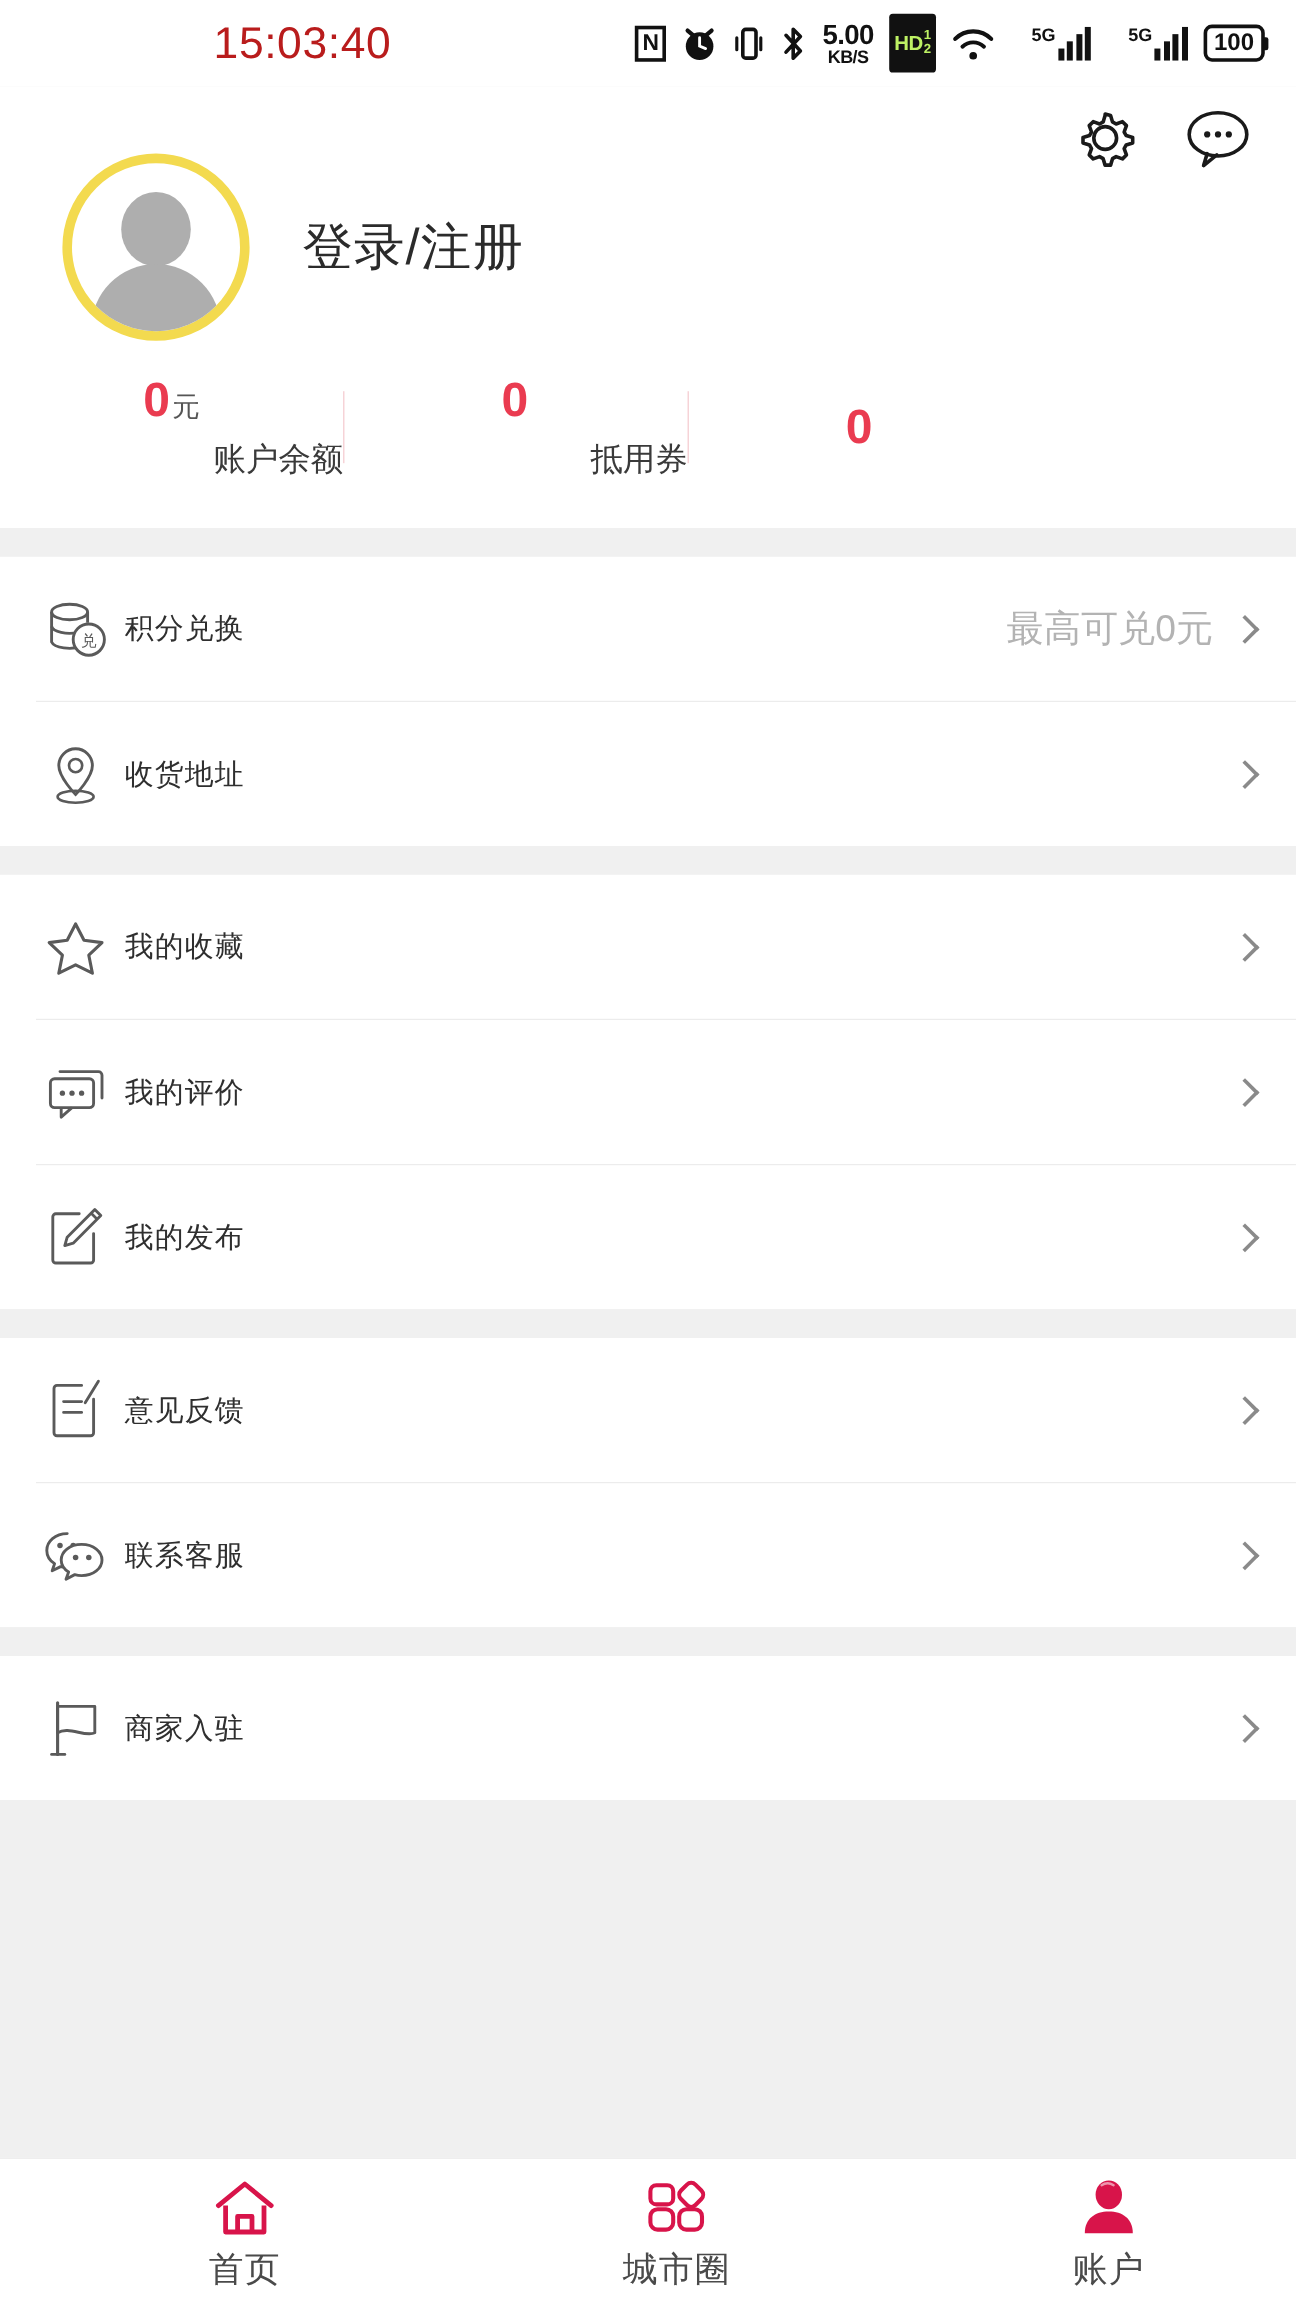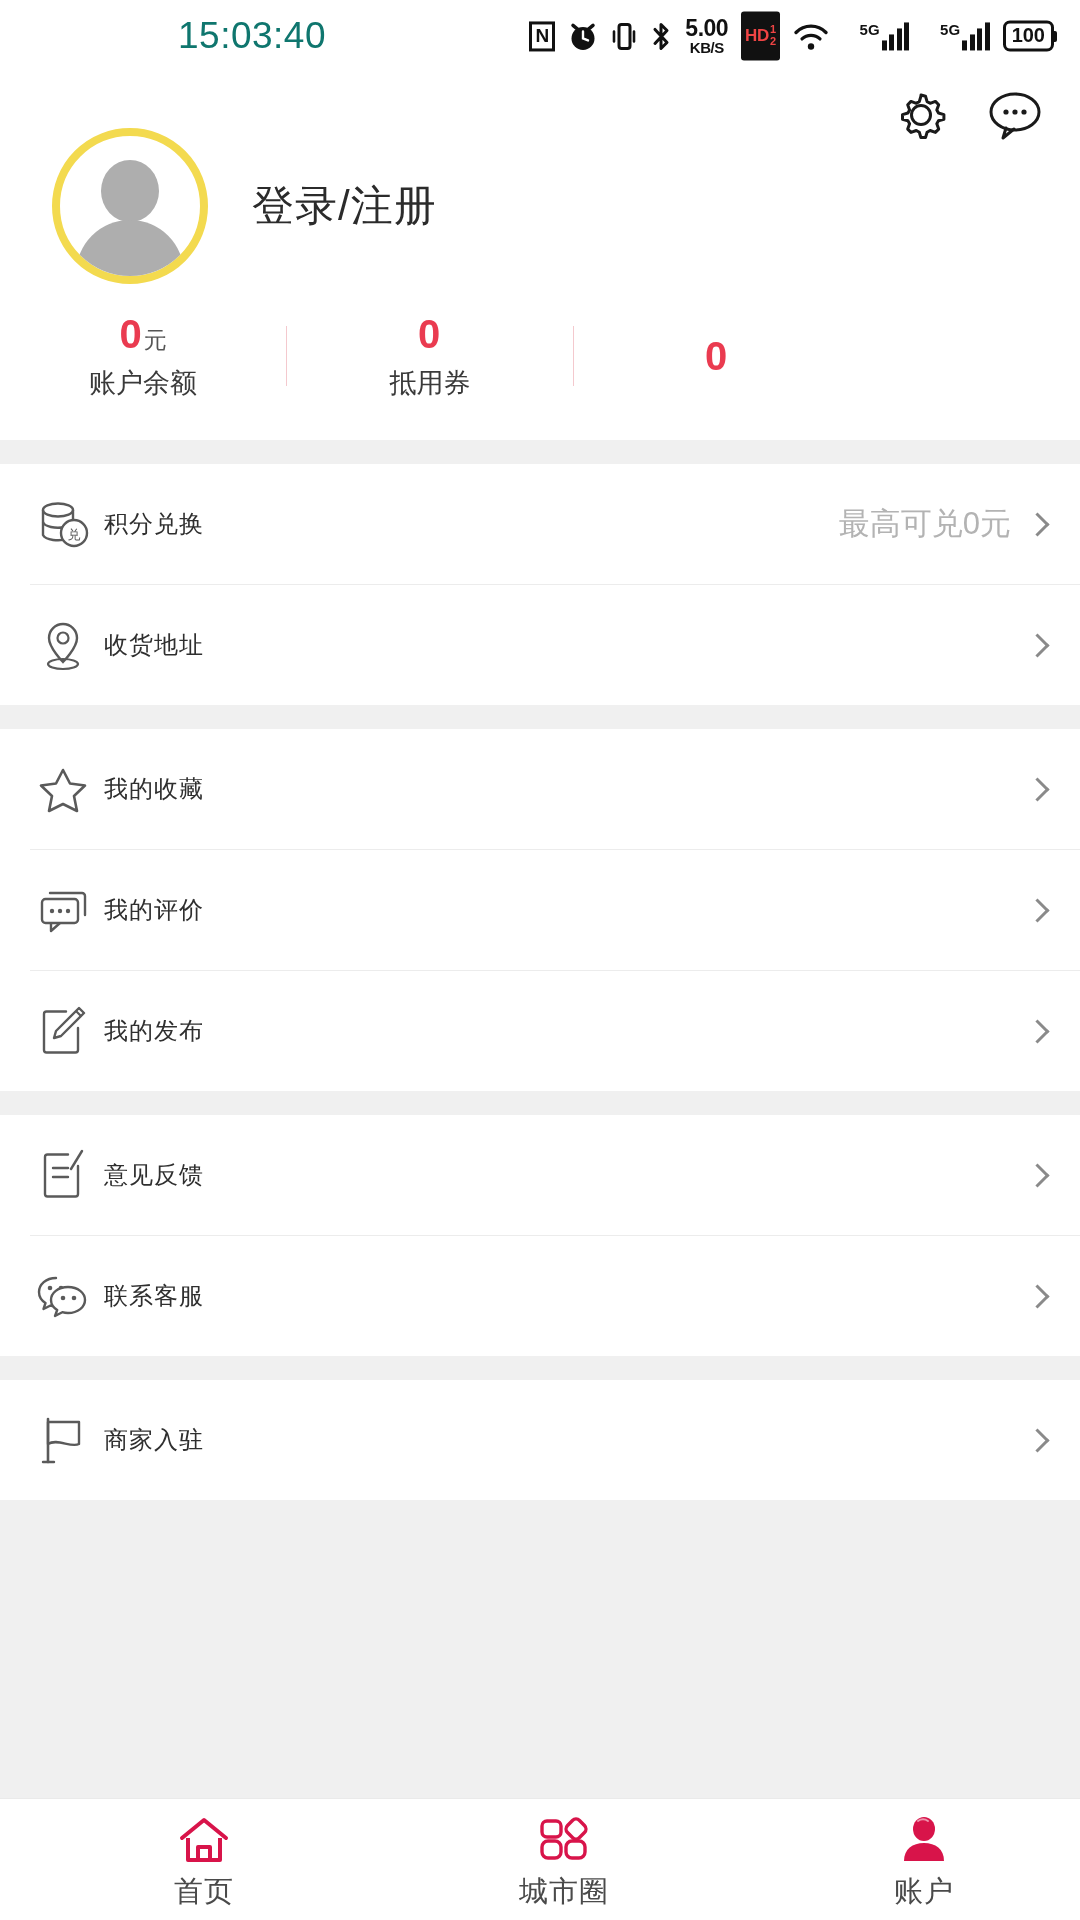--- a/index.html
+++ b/index.html
@@ -20,38 +20,38 @@
   
   .statusbar {
     position: absolute; left: 0; top: 0;
     width: 1080px; height: 72px;
     background: #ffffff;
     display: flex; align-items: center;
   }
   .sb-time {
     position: absolute; left: 178px; top: 50%;
     transform: translateY(-50%);
-    font-size: 37px; letter-spacing: 0.5px; color: #0f766e;
+    font-size: 37px; letter-spacing: 0.5px; color: #b91c1c;
   }
   .sb-icons {
     position: absolute; right: 26px; top: 50%;
     transform: translateY(-50%);
     display: flex; align-items: center; gap: 13px;
   }
   .sb-ic { display: flex; align-items: center; justify-content: center; color: #111; }
   .nfc-box {
     width: 26px; height: 30px; border: 3.5px solid #111;
     display: flex; align-items: center; justify-content: center;
     font-size: 19px; font-weight: bold; line-height: 1;
   }
   .net-speed { display: flex; flex-direction: column; align-items: center; line-height: 1; }
   .net-speed .v { font-size: 23px; font-weight: 600; letter-spacing: -0.5px; }
   .net-speed .u { font-size: 15px; font-weight: 600; letter-spacing: -0.5px; }
   .hd-box {
-    background: #111; color: #ef4444; font-size: 17px; font-weight: bold;
+    background: #111; color: #bef264; font-size: 17px; font-weight: bold;
     padding: 13px 4px; border-radius: 3px; line-height: 1.05;
     display: flex; align-items: center; letter-spacing: -0.4px;
   }
   .sig { display: flex; align-items: flex-end; gap: 2.5px; height: 28px; }
   .sig i { width: 5px; background: #111; display: block; }
   .sig i:nth-child(1){ height: 10px; }
   .sig i:nth-child(2){ height: 16px; }
   .sig i:nth-child(3){ height: 22px; }
   .sig i:nth-child(4){ height: 28px; }
   .sig-wrap { display: flex; align-items: flex-start; gap: 2px; }
@@ -98,21 +98,21 @@
 
   .stats {
     position: absolute; left: 0; top: 228px; width: 860px; height: 112px;
     display: flex; align-items: center;
   }
   .stat { flex: 1; text-align: center; position: relative; }
   .stat .num {
     font-size: 40px; font-weight: bold; color: #ea3b50; line-height: 1.1;
   }
   .stat .num .unit { font-size: 23px; color: #555; font-weight: normal; margin-left: 2px; }
-  .stat .lbl { font-size: 27px; color: #3a3a3a; margin-top: 9px; }
+  .stat .lbl { font-size: 27px; color: #3a3a3a; margin-top: 9px; text-align: right; }
   .stat-div {
     width: 1px; height: 60px; background: #f4c9ce; flex: none;
   }
 
   
   .gap { width: 1080px; height: 24px; background: #f0f0f0; }
   .card { width: 1080px; background: #ffffff; }
   .row {
     position: relative; height: 120px; display: flex; align-items: center;
     padding: 0 34px 0 34px; cursor: pointer;

